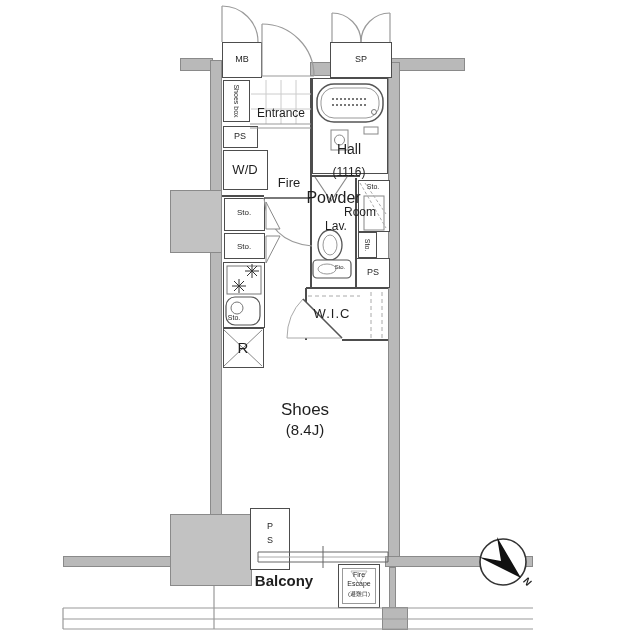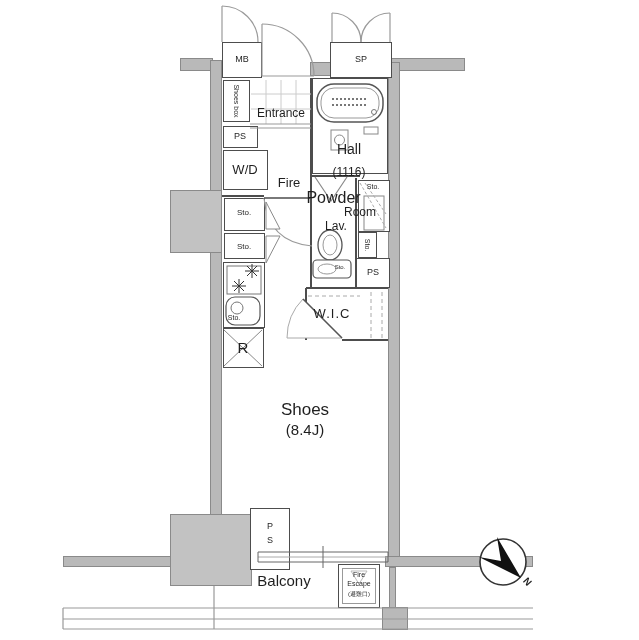--- a/index.html
+++ b/index.html
@@ -202,19 +202,19 @@
   <div class="lbl rot90" style="left:367px; top:245px; font-size:7px;">Sto.</div>
   <div class="lbl" style="left:373px; top:273px; font-size:9px;">PS</div>
   <div class="lbl" style="left:340px; top:267px; font-size:6px;">Sto.</div>
   <div class="lbl" style="left:234px; top:318px; font-size:7px;">Sto.</div>
   <div class="lbl" style="left:332px; top:314px; font-size:13px; letter-spacing:1px;">W.I.C</div>
   <div class="lbl" style="left:243px; top:348px; font-size:15px;">R</div>
   <div class="lbl" style="left:305px; top:410px; font-size:17px;">Shoes</div>
   <div class="lbl" style="left:305px; top:430px; font-size:15px;text-align:center;">(8.4J)</div>
   <div class="lbl" style="left:270px; top:527px; font-size:9px;">P</div>
   <div class="lbl" style="left:270px; top:541px; font-size:9px;">S</div>
-  <div class="lbl" style="left:284px; top:581px; font-size:15px;">Balcony</div>
+  <div class="lbl" style="left:284px; top:581px; font-size:15px;font-weight:bold;">Balcony</div>
   <div class="lbl" style="left:359px; top:575px; font-size:7px;">Fire</div>
   <div class="lbl" style="left:359px; top:584px; font-size:7px;">Escape</div>
   <div class="lbl" style="left:359px; top:594px; font-size:6px;">(避難口)</div>
   <div class="lbl" style="left:527px; top:582px; font-size:10px; font-weight:bold; transform:translate(-50%,-50%) rotate(48deg);">N</div>
 
 </div>
 
 </body></html>

